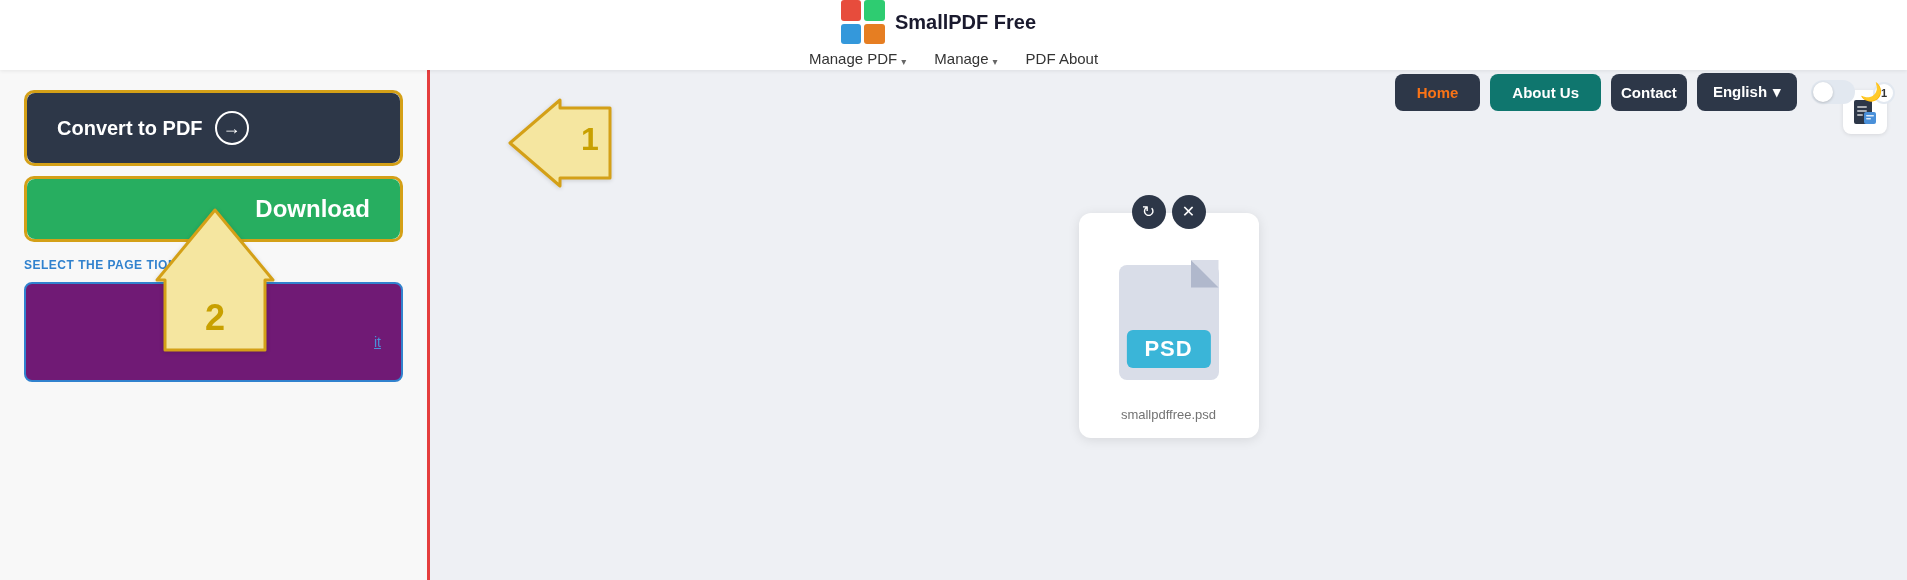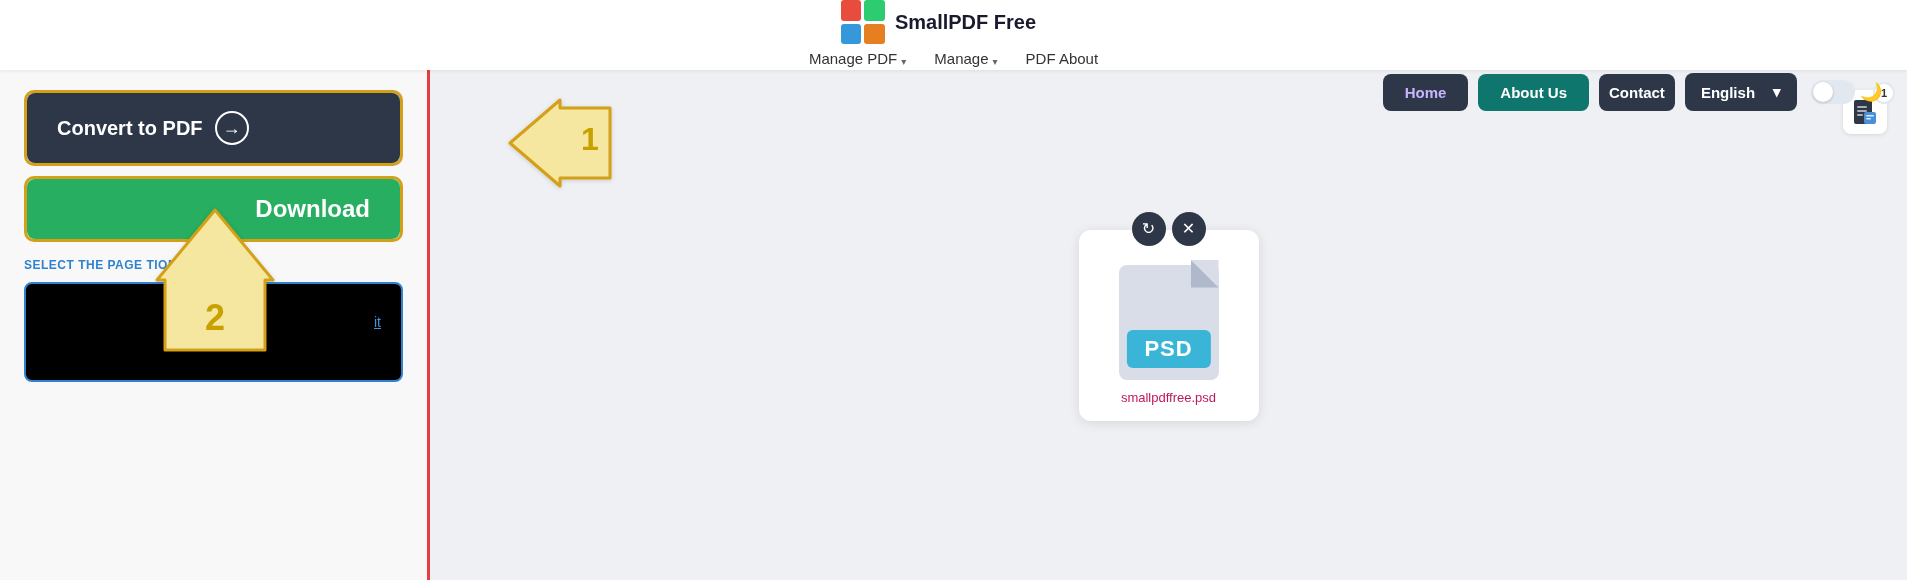--- a/index.html
+++ b/index.html
@@ -65,21 +65,21 @@
     .nav-chevron { font-size: 10px; color: #666; }
 
     .header-right {
       display: flex;
       align-items: center;
       gap: 10px;
       margin-left: auto;
     }
     .btn-home {
       background: #2d3748;
-      color: #c4b5fd;
+      color: #f97316;
       border: none;
       padding: 10px 22px;
       border-radius: 8px;
       font-size: 15px;
       font-weight: 600;
       cursor: pointer;
     }
     .btn-about {
       background: #0f766e;
       color: #fff;
@@ -103,22 +103,21 @@
     .btn-lang {
       background: #2d3748;
       color: #fff;
       border: none;
       padding: 10px 16px;
       border-radius: 8px;
       font-size: 15px;
       font-weight: 600;
       cursor: pointer;
       display: flex;
-      align-items: center;
-      gap: 18px;
+      gap: 6px;
     }
     .toggle-container {
       display: flex;
       align-items: center;
       gap: 6px;
       margin-left: 4px;
     }
     .toggle-switch {
       width: 44px;
       height: 24px;
@@ -230,24 +229,24 @@
       font-weight: 700;
       color: #3182ce;
       letter-spacing: 0.5px;
       margin-top: 6px;
     }
 
     .page-selector {
       border: 2px solid #3182ce;
       border-radius: 8px;
       padding: 30px 20px;
-      background: #000000;
+      background: #701a75;
       min-height: 100px;
       display: flex;
-      align-items: flex-start;
+      align-items: flex-end;
       justify-content: flex-end;
     }
     .page-selector-link {
       color: #4a90d9;
       font-size: 14px;
       text-decoration: underline;
       cursor: pointer;
     }
 
     
@@ -290,21 +289,21 @@
       font-size: 16px;
       cursor: pointer;
       border: none;
     }
     .file-ctrl-btn.close { background: #2d3748; }
 
     .file-icon-wrap {
       position: relative;
       width: 110px;
       height: 120px;
-      margin: 10px auto;
+      margin: 27px auto;
     }
     .file-paper {
       width: 100px;
       height: 115px;
       background: #d9dde8;
       border-radius: 8px 8px 8px 8px;
       position: absolute;
       bottom: 0;
       left: 5px;
     }
@@ -336,21 +335,21 @@
       color: #fff;
       font-size: 22px;
       font-weight: 800;
       padding: 6px 18px;
       border-radius: 6px;
       letter-spacing: 1px;
       white-space: nowrap;
     }
     .file-name {
       font-size: 13px;
-      color: #be185d;
+      color: #737373;
       margin-top: 8px;
     }
 
     
     .notif-area {
       position: absolute;
       top: 20px;
       right: 20px;
       display: flex;
       align-items: flex-start;

